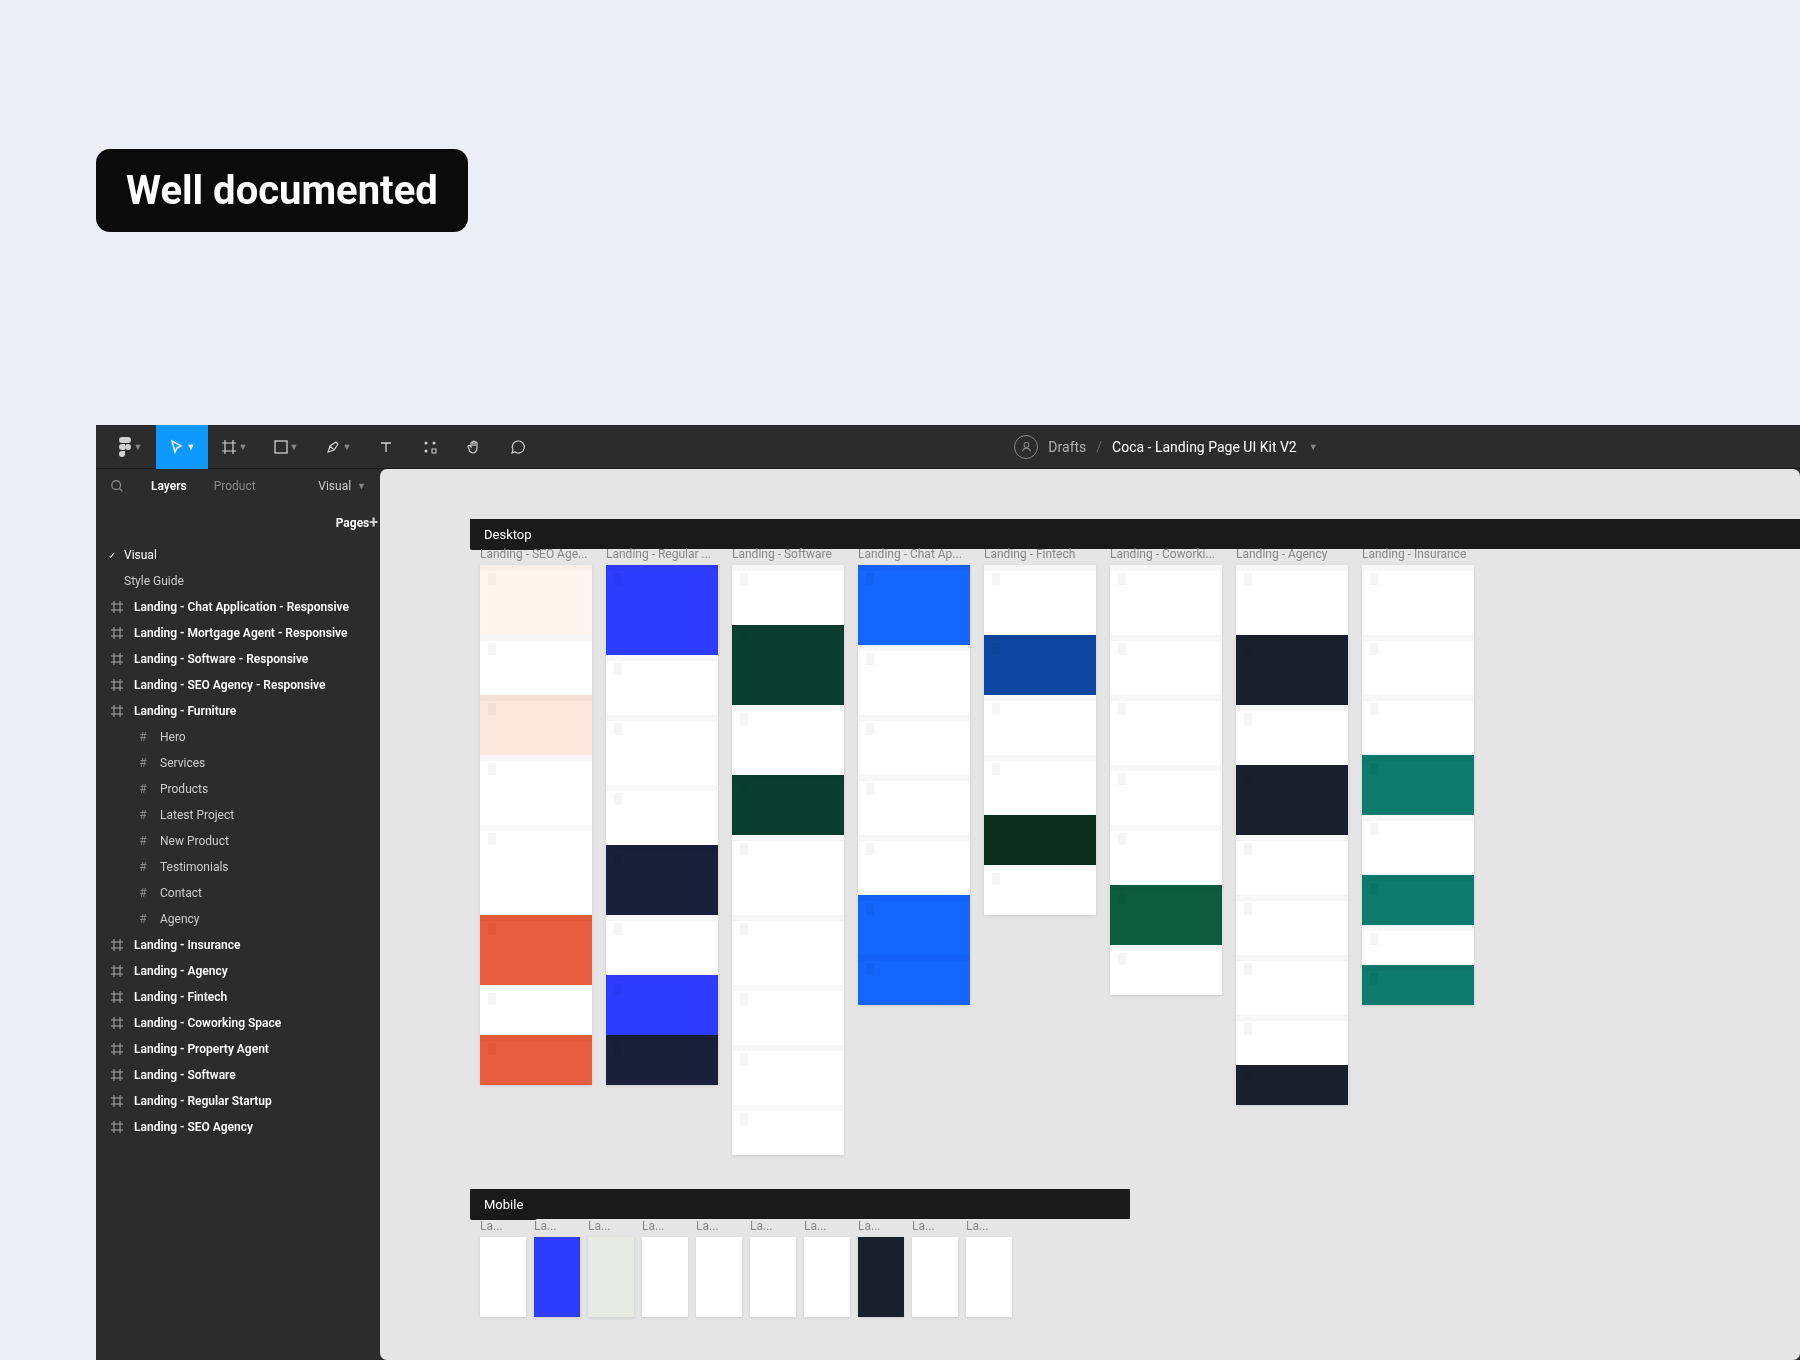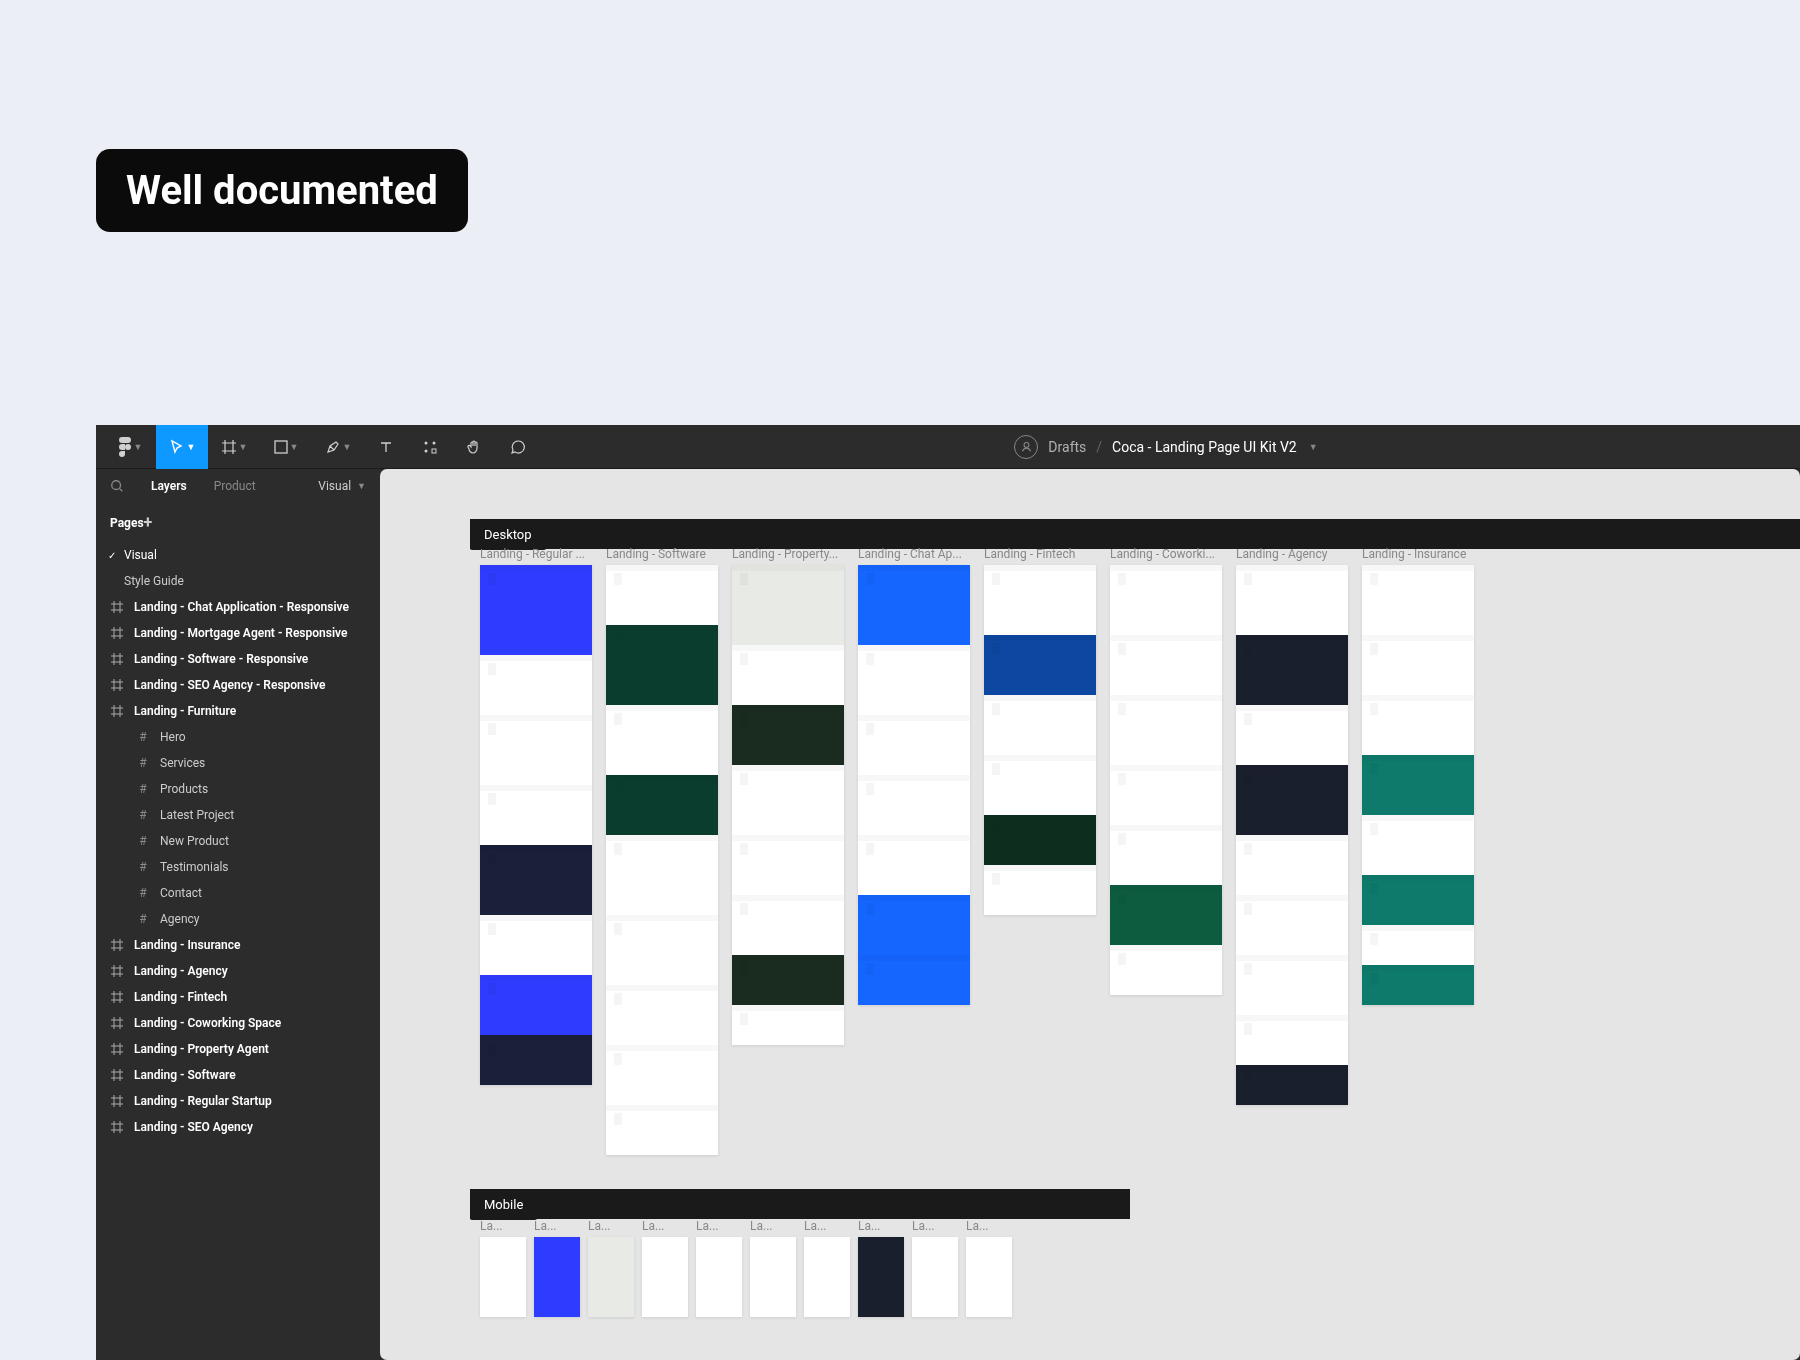--- a/index.html
+++ b/index.html
@@ -113,22 +113,22 @@
 }
 .side-tabs .search-ic { width: 14px; height: 14px; color: #888; }
 .side-tab { color: #888; cursor: pointer; margin-left: 13px; }
 .side-tab.active { color: #fff; font-weight: 600; }
 .side-tabs .spacer { flex: 1; }
 .side-right { color: #ccc; font-size: 12px; display: flex; align-items: center; gap: 4px; }
 
 .pages-hdr {
   display: flex;
   align-items: center;
-  justify-content: flex-start;
-  padding: 10px 14px;
+  justify-content: flex-end;
+  padding: 10px 2px;
   font-weight: 700;
   color: #fff;
 }
 .pages-hdr .plus { color: #ccc; font-size: 16px; cursor: pointer; }
 
 .page-item {
   display: flex;
   align-items: center;
   padding: 6px 14px 6px 28px;
   gap: 8px;
@@ -477,20 +477,33 @@
           </div>
         </div>
     </div>
 
     <div class="canvas">
       <div class="section-container" style="top:50px; left:90px; width:2000px;"></div>
       <div class="section-label" style="top:50px; left:90px;">Desktop</div>
 
       <div class="frame-group" id="frames-desktop">
           <div class="frame-col">
+            <div class="frame-title">Landing - SEO Age...</div>
+            <div class="frame-body">
+              <div class="sec" style="background: linear-gradient(90deg, rgba(0, 0, 0, 0.04) 20%, transparent 20%) 8px 8px / 40px 12px no-repeat, linear-gradient(rgba(0, 0, 0, 0.03) 30%, transparent 30%) 0px 0px / 100% 20px no-repeat rgb(255, 246, 240); height: 70px;"></div>
+              <div class="sec" style="background: linear-gradient(90deg, rgba(0, 0, 0, 0.04) 20%, transparent 20%) 8px 8px / 40px 12px no-repeat, linear-gradient(rgba(0, 0, 0, 0.03) 30%, transparent 30%) 0px 0px / 100% 20px no-repeat rgb(255, 255, 255); height: 60px;"></div>
+              <div class="sec" style="background: linear-gradient(90deg, rgba(0, 0, 0, 0.04) 20%, transparent 20%) 8px 8px / 40px 12px no-repeat, linear-gradient(rgba(0, 0, 0, 0.03) 30%, transparent 30%) 0px 0px / 100% 20px no-repeat rgb(253, 231, 220); height: 60px;"></div>
+              <div class="sec" style="background: linear-gradient(90deg, rgba(0, 0, 0, 0.04) 20%, transparent 20%) 8px 8px / 40px 12px no-repeat, linear-gradient(rgba(0, 0, 0, 0.03) 30%, transparent 30%) 0px 0px / 100% 20px no-repeat rgb(255, 255, 255); height: 70px;"></div>
+              <div class="sec" style="background: linear-gradient(90deg, rgba(0, 0, 0, 0.04) 20%, transparent 20%) 8px 8px / 40px 12px no-repeat, linear-gradient(rgba(0, 0, 0, 0.03) 30%, transparent 30%) 0px 0px / 100% 20px no-repeat rgb(255, 255, 255); height: 90px;"></div>
+              <div class="sec" style="background: linear-gradient(90deg, rgba(0, 0, 0, 0.04) 20%, transparent 20%) 8px 8px / 40px 12px no-repeat, linear-gradient(rgba(0, 0, 0, 0.03) 30%, transparent 30%) 0px 0px / 100% 20px no-repeat rgb(232, 93, 61); height: 70px;"></div>
+              <div class="sec" style="background: linear-gradient(90deg, rgba(0, 0, 0, 0.04) 20%, transparent 20%) 8px 8px / 40px 12px no-repeat, linear-gradient(rgba(0, 0, 0, 0.03) 30%, transparent 30%) 0px 0px / 100% 20px no-repeat rgb(255, 255, 255); height: 50px;"></div>
+              <div class="sec" style="background: linear-gradient(90deg, rgba(0, 0, 0, 0.04) 20%, transparent 20%) 8px 8px / 40px 12px no-repeat, linear-gradient(rgba(0, 0, 0, 0.03) 30%, transparent 30%) 0px 0px / 100% 20px no-repeat rgb(232, 93, 61); height: 50px;"></div>
+            </div>
+          </div>
+          <div class="frame-col">
             <div class="frame-title">Landing - Regular ...</div>
             <div class="frame-body">
               <div class="sec" style="background: linear-gradient(90deg, rgba(0, 0, 0, 0.04) 20%, transparent 20%) 8px 8px / 40px 12px no-repeat, linear-gradient(rgba(0, 0, 0, 0.03) 30%, transparent 30%) 0px 0px / 100% 20px no-repeat rgb(46, 60, 255); height: 90px;"></div>
               <div class="sec" style="background: linear-gradient(90deg, rgba(0, 0, 0, 0.04) 20%, transparent 20%) 8px 8px / 40px 12px no-repeat, linear-gradient(rgba(0, 0, 0, 0.03) 30%, transparent 30%) 0px 0px / 100% 20px no-repeat rgb(255, 255, 255); height: 60px;"></div>
               <div class="sec" style="background: linear-gradient(90deg, rgba(0, 0, 0, 0.04) 20%, transparent 20%) 8px 8px / 40px 12px no-repeat, linear-gradient(rgba(0, 0, 0, 0.03) 30%, transparent 30%) 0px 0px / 100% 20px no-repeat rgb(255, 255, 255); height: 70px;"></div>
               <div class="sec" style="background: linear-gradient(90deg, rgba(0, 0, 0, 0.04) 20%, transparent 20%) 8px 8px / 40px 12px no-repeat, linear-gradient(rgba(0, 0, 0, 0.03) 30%, transparent 30%) 0px 0px / 100% 20px no-repeat rgb(255, 255, 255); height: 60px;"></div>
               <div class="sec" style="background: linear-gradient(90deg, rgba(0, 0, 0, 0.04) 20%, transparent 20%) 8px 8px / 40px 12px no-repeat, linear-gradient(rgba(0, 0, 0, 0.03) 30%, transparent 30%) 0px 0px / 100% 20px no-repeat rgb(26, 31, 58); height: 70px;"></div>
               <div class="sec" style="background: linear-gradient(90deg, rgba(0, 0, 0, 0.04) 20%, transparent 20%) 8px 8px / 40px 12px no-repeat, linear-gradient(rgba(0, 0, 0, 0.03) 30%, transparent 30%) 0px 0px / 100% 20px no-repeat rgb(255, 255, 255); height: 60px;"></div>
               <div class="sec" style="background: linear-gradient(90deg, rgba(0, 0, 0, 0.04) 20%, transparent 20%) 8px 8px / 40px 12px no-repeat, linear-gradient(rgba(0, 0, 0, 0.03) 30%, transparent 30%) 0px 0px / 100% 20px no-repeat rgb(46, 60, 255); height: 60px;"></div>
               <div class="sec" style="background: linear-gradient(90deg, rgba(0, 0, 0, 0.04) 20%, transparent 20%) 8px 8px / 40px 12px no-repeat, linear-gradient(rgba(0, 0, 0, 0.03) 30%, transparent 30%) 0px 0px / 100% 20px no-repeat rgb(26, 31, 58); height: 50px;"></div>
@@ -501,33 +514,20 @@
             <div class="frame-body">
               <div class="sec" style="background: linear-gradient(90deg, rgba(0, 0, 0, 0.04) 20%, transparent 20%) 8px 8px / 40px 12px no-repeat, linear-gradient(rgba(0, 0, 0, 0.03) 30%, transparent 30%) 0px 0px / 100% 20px no-repeat rgb(255, 255, 255); height: 60px;"></div>
               <div class="sec" style="background: linear-gradient(90deg, rgba(0, 0, 0, 0.04) 20%, transparent 20%) 8px 8px / 40px 12px no-repeat, linear-gradient(rgba(0, 0, 0, 0.03) 30%, transparent 30%) 0px 0px / 100% 20px no-repeat rgb(10, 61, 46); height: 80px;"></div>
               <div class="sec" style="background: linear-gradient(90deg, rgba(0, 0, 0, 0.04) 20%, transparent 20%) 8px 8px / 40px 12px no-repeat, linear-gradient(rgba(0, 0, 0, 0.03) 30%, transparent 30%) 0px 0px / 100% 20px no-repeat rgb(255, 255, 255); height: 70px;"></div>
               <div class="sec" style="background: linear-gradient(90deg, rgba(0, 0, 0, 0.04) 20%, transparent 20%) 8px 8px / 40px 12px no-repeat, linear-gradient(rgba(0, 0, 0, 0.03) 30%, transparent 30%) 0px 0px / 100% 20px no-repeat rgb(10, 61, 46); height: 60px;"></div>
               <div class="sec" style="background: linear-gradient(90deg, rgba(0, 0, 0, 0.04) 20%, transparent 20%) 8px 8px / 40px 12px no-repeat, linear-gradient(rgba(0, 0, 0, 0.03) 30%, transparent 30%) 0px 0px / 100% 20px no-repeat rgb(255, 255, 255); height: 80px;"></div>
               <div class="sec" style="background: linear-gradient(90deg, rgba(0, 0, 0, 0.04) 20%, transparent 20%) 8px 8px / 40px 12px no-repeat, linear-gradient(rgba(0, 0, 0, 0.03) 30%, transparent 30%) 0px 0px / 100% 20px no-repeat rgb(255, 255, 255); height: 70px;"></div>
               <div class="sec" style="background: linear-gradient(90deg, rgba(0, 0, 0, 0.04) 20%, transparent 20%) 8px 8px / 40px 12px no-repeat, linear-gradient(rgba(0, 0, 0, 0.03) 30%, transparent 30%) 0px 0px / 100% 20px no-repeat rgb(255, 255, 255); height: 60px;"></div>
               <div class="sec" style="background: linear-gradient(90deg, rgba(0, 0, 0, 0.04) 20%, transparent 20%) 8px 8px / 40px 12px no-repeat, linear-gradient(rgba(0, 0, 0, 0.03) 30%, transparent 30%) 0px 0px / 100% 20px no-repeat rgb(255, 255, 255); height: 60px;"></div>
               <div class="sec" style="background: linear-gradient(90deg, rgba(0, 0, 0, 0.04) 20%, transparent 20%) 8px 8px / 40px 12px no-repeat, linear-gradient(rgba(0, 0, 0, 0.03) 30%, transparent 30%) 0px 0px / 100% 20px no-repeat rgb(255, 255, 255); height: 50px;"></div>
-            </div>
-          </div>
-          <div class="frame-col">
-            <div class="frame-title">Landing - Property...</div>
-            <div class="frame-body">
-              <div class="sec" style="background: linear-gradient(90deg, rgba(0, 0, 0, 0.04) 20%, transparent 20%) 8px 8px / 40px 12px no-repeat, linear-gradient(rgba(0, 0, 0, 0.03) 30%, transparent 30%) 0px 0px / 100% 20px no-repeat rgb(232, 235, 229); height: 80px;"></div>
-              <div class="sec" style="background: linear-gradient(90deg, rgba(0, 0, 0, 0.04) 20%, transparent 20%) 8px 8px / 40px 12px no-repeat, linear-gradient(rgba(0, 0, 0, 0.03) 30%, transparent 30%) 0px 0px / 100% 20px no-repeat rgb(255, 255, 255); height: 60px;"></div>
-              <div class="sec" style="background: linear-gradient(90deg, rgba(0, 0, 0, 0.04) 20%, transparent 20%) 8px 8px / 40px 12px no-repeat, linear-gradient(rgba(0, 0, 0, 0.03) 30%, transparent 30%) 0px 0px / 100% 20px no-repeat rgb(26, 43, 31); height: 60px;"></div>
-              <div class="sec" style="background: linear-gradient(90deg, rgba(0, 0, 0, 0.04) 20%, transparent 20%) 8px 8px / 40px 12px no-repeat, linear-gradient(rgba(0, 0, 0, 0.03) 30%, transparent 30%) 0px 0px / 100% 20px no-repeat rgb(255, 255, 255); height: 70px;"></div>
-              <div class="sec" style="background: linear-gradient(90deg, rgba(0, 0, 0, 0.04) 20%, transparent 20%) 8px 8px / 40px 12px no-repeat, linear-gradient(rgba(0, 0, 0, 0.03) 30%, transparent 30%) 0px 0px / 100% 20px no-repeat rgb(255, 255, 255); height: 60px;"></div>
-              <div class="sec" style="background: linear-gradient(90deg, rgba(0, 0, 0, 0.04) 20%, transparent 20%) 8px 8px / 40px 12px no-repeat, linear-gradient(rgba(0, 0, 0, 0.03) 30%, transparent 30%) 0px 0px / 100% 20px no-repeat rgb(255, 255, 255); height: 60px;"></div>
-              <div class="sec" style="background: linear-gradient(90deg, rgba(0, 0, 0, 0.04) 20%, transparent 20%) 8px 8px / 40px 12px no-repeat, linear-gradient(rgba(0, 0, 0, 0.03) 30%, transparent 30%) 0px 0px / 100% 20px no-repeat rgb(26, 43, 31); height: 50px;"></div>
-              <div class="sec" style="background: linear-gradient(90deg, rgba(0, 0, 0, 0.04) 20%, transparent 20%) 8px 8px / 40px 12px no-repeat, linear-gradient(rgba(0, 0, 0, 0.03) 30%, transparent 30%) 0px 0px / 100% 20px no-repeat rgb(255, 255, 255); height: 40px;"></div>
             </div>
           </div>
           <div class="frame-col">
             <div class="frame-title">Landing - Chat Ap...</div>
             <div class="frame-body">
               <div class="sec" style="background: linear-gradient(90deg, rgba(0, 0, 0, 0.04) 20%, transparent 20%) 8px 8px / 40px 12px no-repeat, linear-gradient(rgba(0, 0, 0, 0.03) 30%, transparent 30%) 0px 0px / 100% 20px no-repeat rgb(21, 101, 255); height: 80px;"></div>
               <div class="sec" style="background: linear-gradient(90deg, rgba(0, 0, 0, 0.04) 20%, transparent 20%) 8px 8px / 40px 12px no-repeat, linear-gradient(rgba(0, 0, 0, 0.03) 30%, transparent 30%) 0px 0px / 100% 20px no-repeat rgb(255, 255, 255); height: 70px;"></div>
               <div class="sec" style="background: linear-gradient(90deg, rgba(0, 0, 0, 0.04) 20%, transparent 20%) 8px 8px / 40px 12px no-repeat, linear-gradient(rgba(0, 0, 0, 0.03) 30%, transparent 30%) 0px 0px / 100% 20px no-repeat rgb(255, 255, 255); height: 60px;"></div>
               <div class="sec" style="background: linear-gradient(90deg, rgba(0, 0, 0, 0.04) 20%, transparent 20%) 8px 8px / 40px 12px no-repeat, linear-gradient(rgba(0, 0, 0, 0.03) 30%, transparent 30%) 0px 0px / 100% 20px no-repeat rgb(255, 255, 255); height: 60px;"></div>
               <div class="sec" style="background: linear-gradient(90deg, rgba(0, 0, 0, 0.04) 20%, transparent 20%) 8px 8px / 40px 12px no-repeat, linear-gradient(rgba(0, 0, 0, 0.03) 30%, transparent 30%) 0px 0px / 100% 20px no-repeat rgb(255, 255, 255); height: 60px;"></div>

